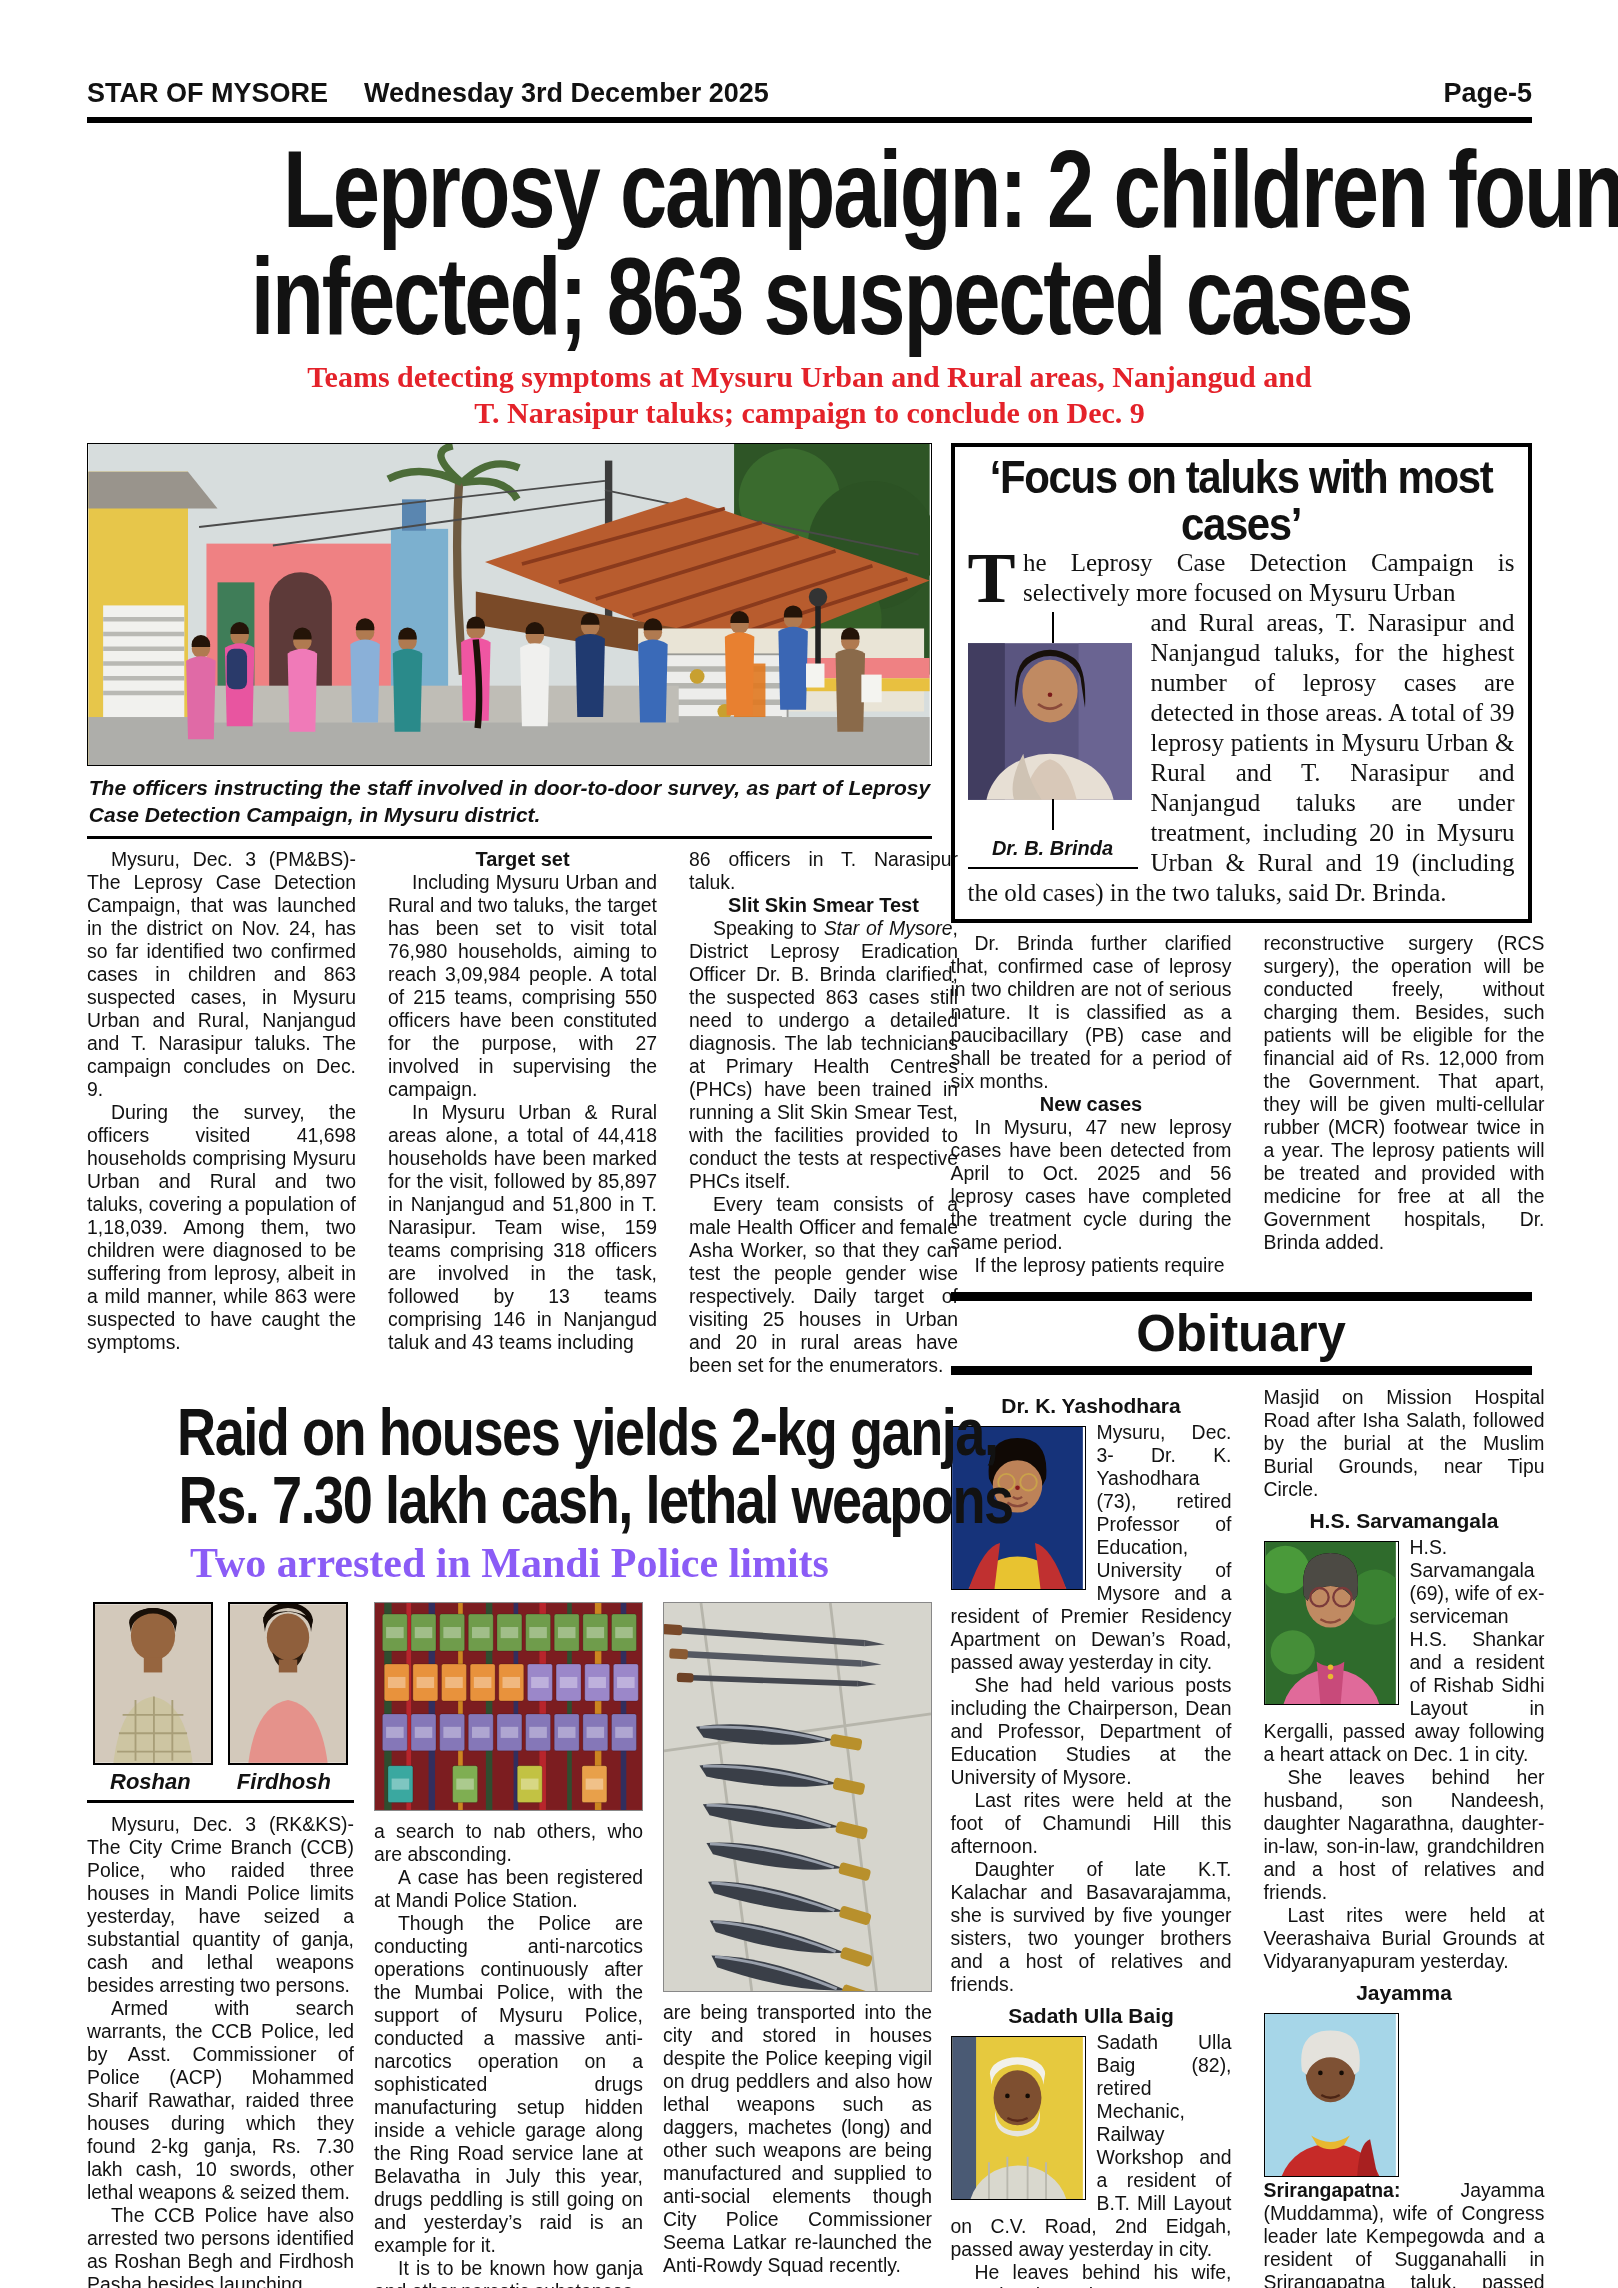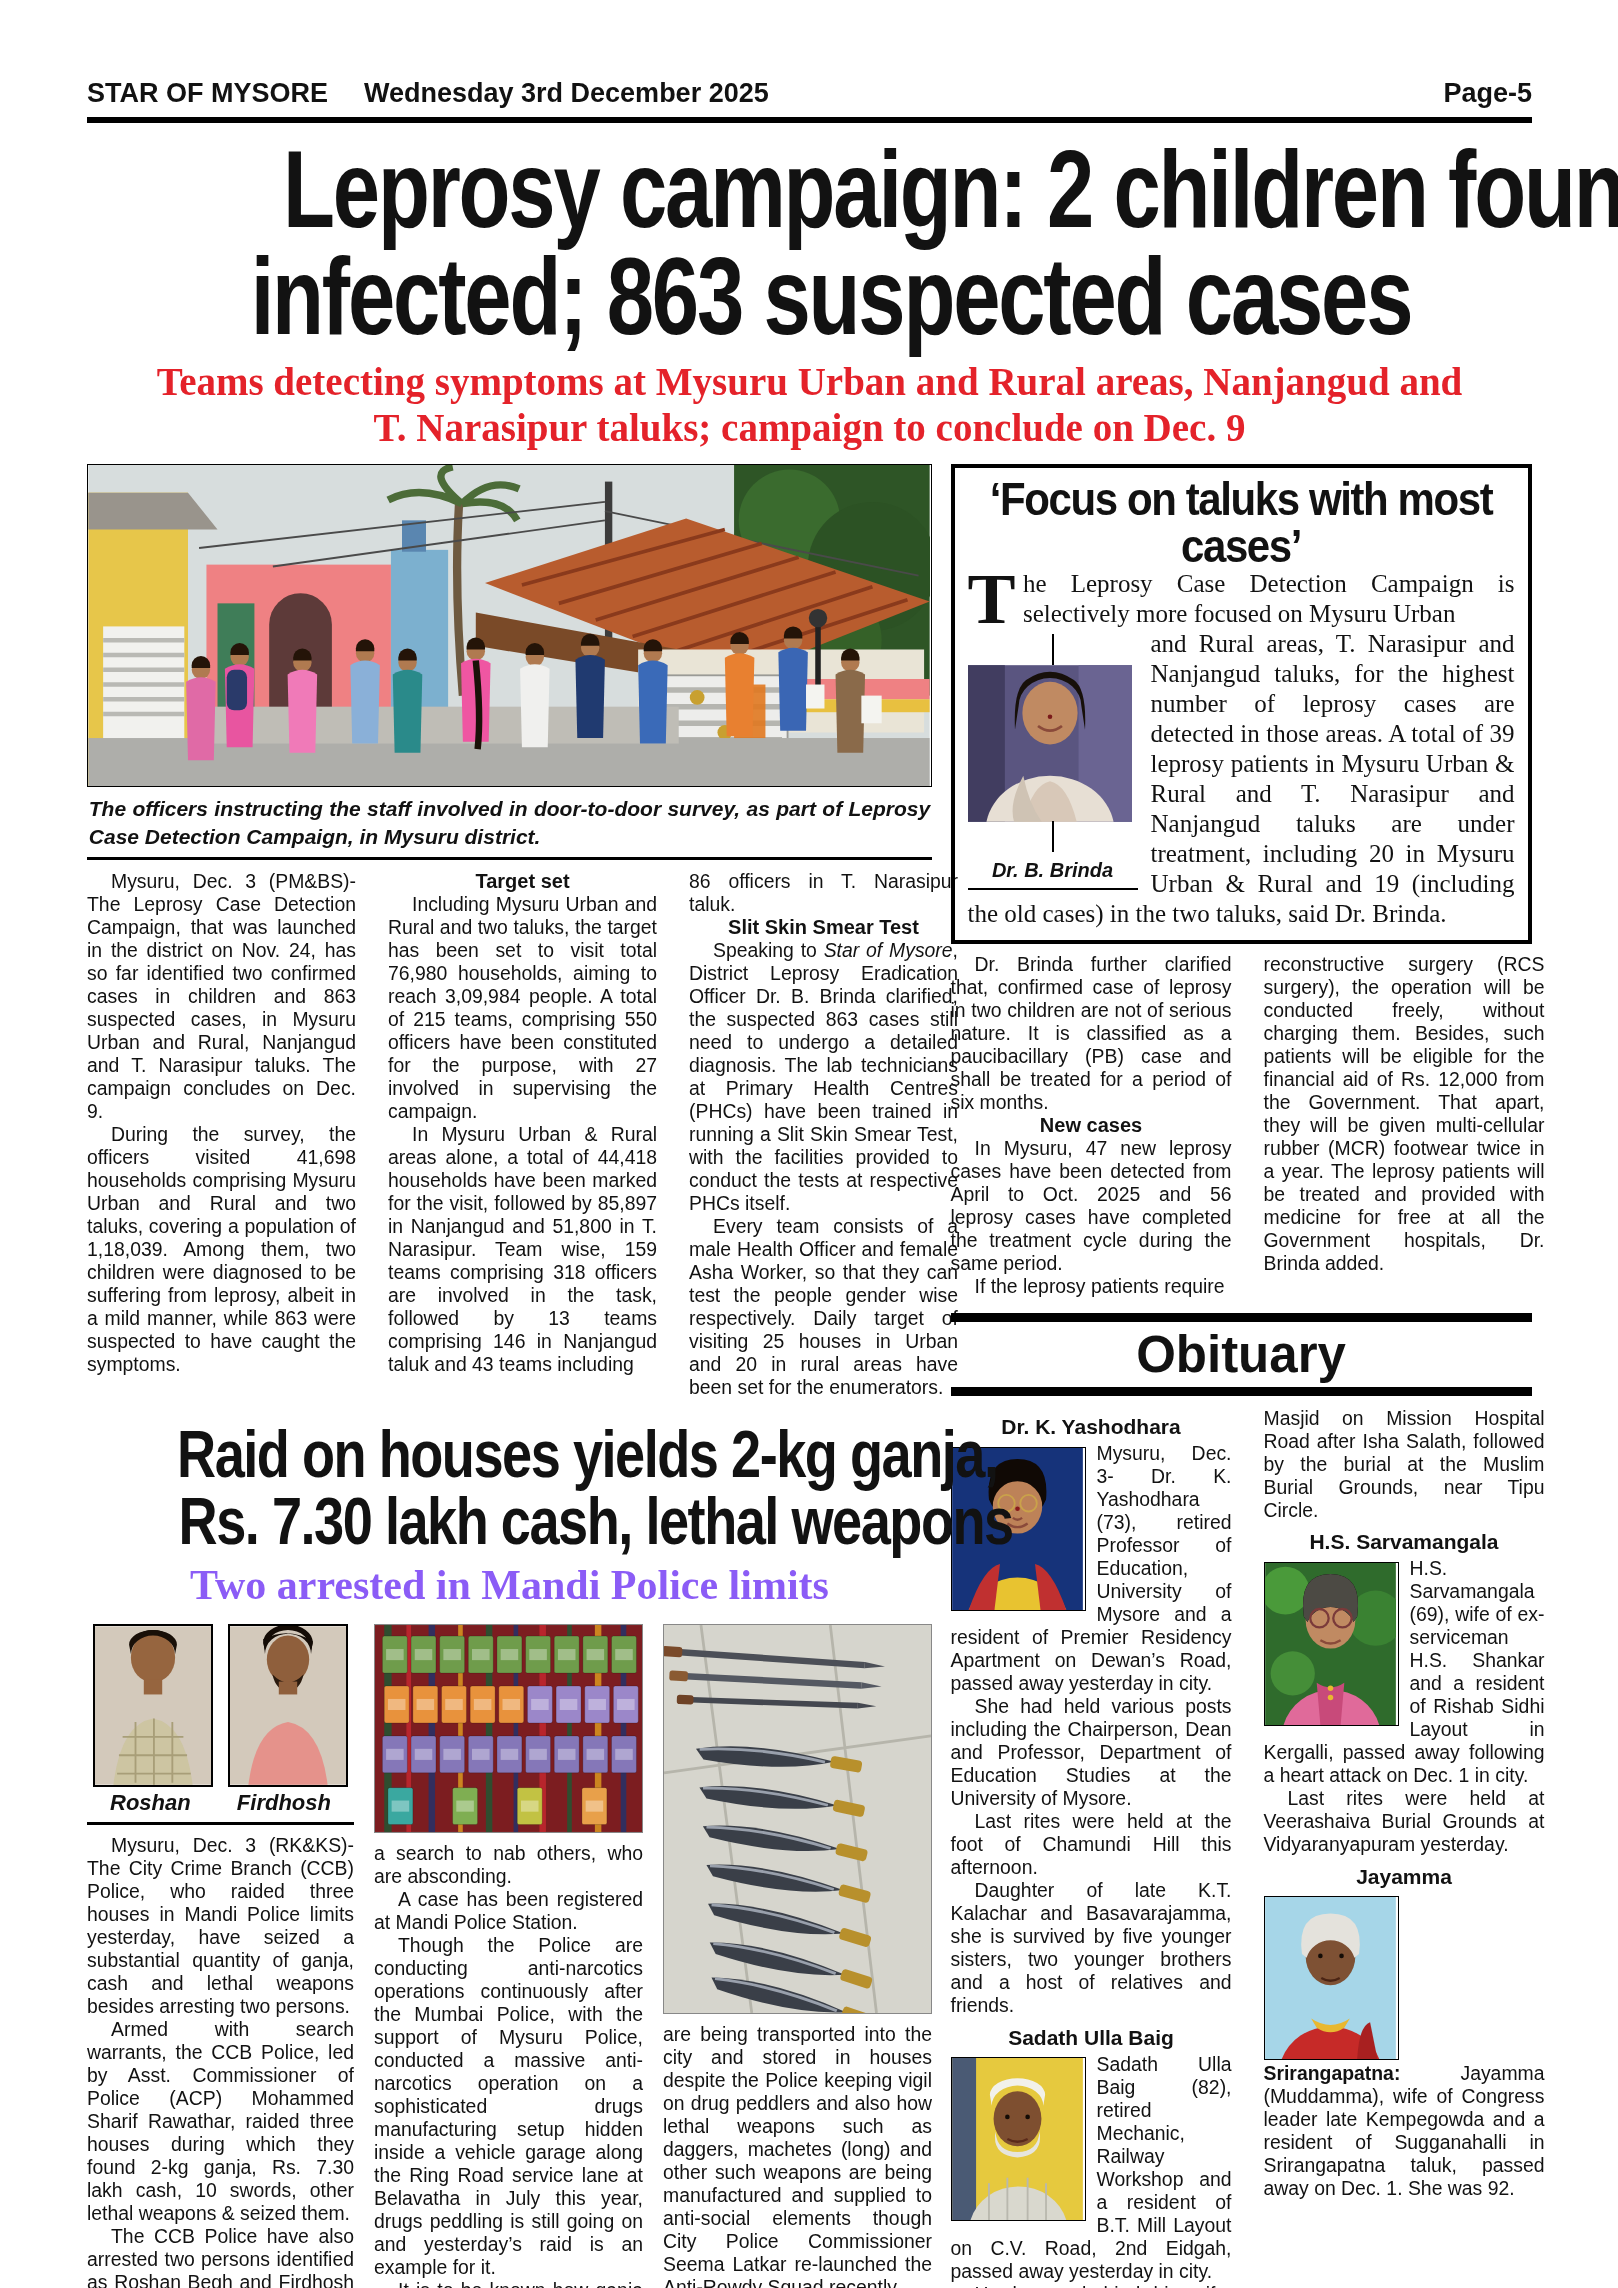--- a/index.html
+++ b/index.html
@@ -15,21 +15,21 @@
     border-bottom:6.5px solid #000; padding-bottom:8.3px; }
   .masthead .paper { width:277px; }
   .masthead .date  { flex:1; }
   .masthead .pageno { margin-left:auto; }
 
   
   .headline { text-align:center; font-weight:bold; line-height:0.98; margin:13px 0 9.2px 0; }
   .headline .hl { display:inline-block; font-size:109px; letter-spacing:-2.8px;
     transform:scaleX(0.78); transform-origin:center; white-space:nowrap; }
   .lead-subhead { text-align:center; font-family:"Liberation Serif", serif; font-weight:bold;
-    color:#e4222a; font-size:39px; line-height:1.18; margin-bottom:13px; }
+    color:#e4222a; font-size:30px; line-height:1.18; margin-bottom:13px; }
 
   .content-row { display:flex; gap:18.5px; }
   .col-left  { width:845px; flex:none; }
   .col-right { width:581px; flex:none; }
 
   
   .lead-photo { border:1.8px solid #000; line-height:0; }
   .lead-caption { font-size:21px; font-weight:bold; font-style:italic; line-height:1.3;
     text-align:justify; padding:8.3px 1.8px 7.4px 1.8px; border-bottom:3.7px solid #000; }
 
@@ -439,20 +439,21 @@
                 <circle cx="84" cy="60" r="10" fill="none" stroke="#7a3a3a" stroke-width="2.5"></circle>
                 <path d="M60,84 q11,7 22,0" stroke="#8a4a3a" stroke-width="2.5" fill="none"></path>
                 <path d="M20,176 a54 52 0 0 1 104,0 Z" fill="#e06a9a"></path>
                 <path d="M56,130 q15,10 30,0 l-4,46 l-22,0 Z" fill="#c84a7a"></path>
                 <circle cx="71" cy="136" r="3" fill="#e8b830"></circle>
                   <circle cx="71" cy="146" r="3" fill="#e8b830"></circle>
               </svg>
             </span>
             <span>H.S. Sarvamangala (69), wife of ex-serviceman H.S. Shankar and a resident of Rishab Sidhi Layout in Kergalli, passed away following a heart attack on Dec. 1 in city.</span>
           </p>
+          <p class="np">She leaves behind her husband, son Nandeesh, daughter Nagarathna, daughter-in-law, son-in-law, grandchildren and a host of relatives and friends.</p>
           <p class="np">Last rites were held at Veerashaiva Burial Grounds at Vidyaranyapuram yesterday.</p>
 
           <div class="obit-name">Jayamma</div>
           <p class="np cont">
             <span class="obit-photo">
               <svg width="131" height="162" viewBox="0 0 142 176">
                 <rect width="142" height="176" fill="#a6d6e8"></rect>
                 <path d="M71,64 m-27,0 a27,32 0 1,0 54,0 a27,32 0 1,0 -54,0" fill="#7e5134"></path>
                 <path d="M40,62 q-6,-44 31,-44 q37,0 31,44 l-5,4 a27 26 0 0 0 -52,0 Z" fill="#e4e2dc"></path>
                 <circle cx="60" cy="64" r="2.5" fill="#140c06"></circle>

